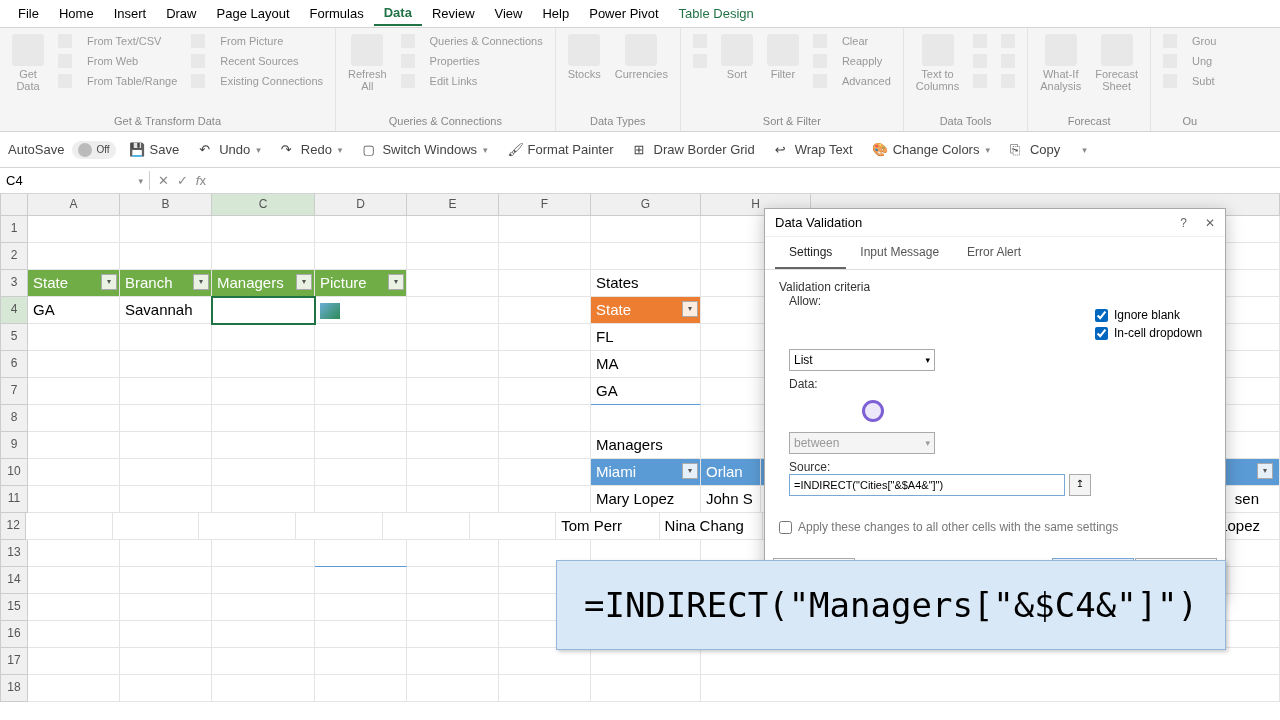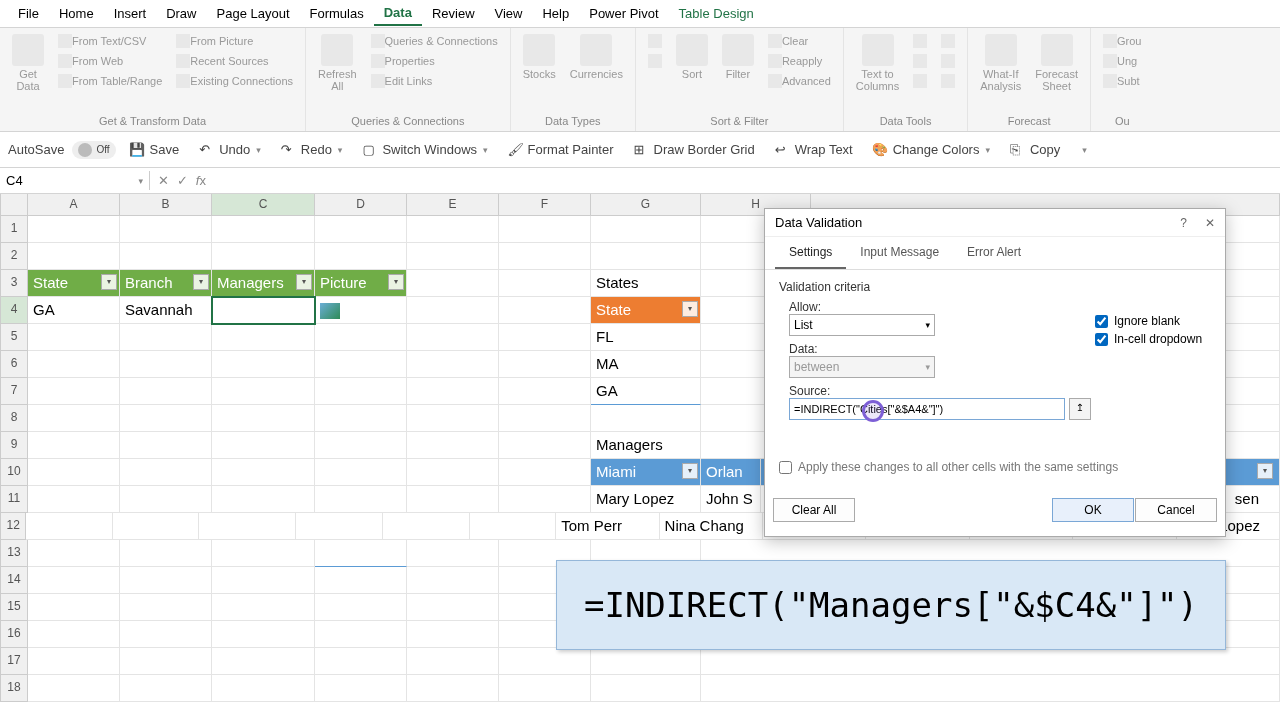--- a/index.html
+++ b/index.html
@@ -9,21 +9,21 @@
 .menubar span { padding: 4px 10px; cursor: pointer; }
 .menubar .active-tab { border-bottom: 2px solid #217346; color: #217346; font-weight: 600; }
 .menubar .contextual-tab { color: #217346; font-weight: 500; }
 
 .ribbon { display: flex; background: #f5f5f5; border-bottom: 1px solid #d4d4d4; height: 104px; font-size: 11px; color: #999; }
 .ribbon-group { display: flex; flex-direction: column; padding: 4px 8px; border-right: 1px solid #e4e4e4; }
 .ribbon-group .group-body { flex: 1; display: flex; gap: 6px; align-items: flex-start; }
 .ribbon-group .group-label { text-align: center; font-size: 11px; color: #888; padding-top: 2px; }
 .ribbon-btn-lg { display: flex; flex-direction: column; align-items: center; gap: 2px; padding: 2px 4px; }
 .ribbon-btn-lg .icon { width: 32px; height: 32px; background: #e8e8e8; border-radius: 3px; }
-.ribbon-btn-sm { display: flex; align-items: center; gap: 0; padding: 2px 4px; white-space: nowrap; }
+.ribbon-btn-sm { display: flex; align-items: center; gap: 15px; padding: 2px 4px; white-space: nowrap; }
 .ribbon-btn-sm .icon { width: 14px; height: 14px; background: #e8e8e8; }
 .ribbon-col { display: flex; flex-direction: column; gap: 2px; }
 
 .qat { display: flex; align-items: center; height: 36px; background: #fff; border-bottom: 1px solid #d4d4d4; padding: 0 8px; gap: 8px; font-size: 13px; color: #444; }
 .qat .toggle { display: inline-flex; align-items: center; background: #eee; border-radius: 10px; padding: 2px 6px; font-size: 10px; gap: 4px; }
 .qat .toggle-knob { width: 14px; height: 14px; background: #bbb; border-radius: 50%; }
 .qat-btn { display: flex; align-items: center; gap: 4px; padding: 2px 6px; }
 .qat-btn .icon { width: 16px; height: 16px; }
 .qat .dd::after { content: '▾'; font-size: 9px; margin-left: 2px; color: #888; }
 
@@ -53,21 +53,21 @@
 
 .dialog { position: absolute; left: 764px; top: 208px; width: 462px; background: #fff; border: 1px solid #aaa; box-shadow: 0 4px 16px rgba(0,0,0,0.25); font-size: 12px; }
 .dlg-title { display: flex; justify-content: space-between; align-items: center; padding: 6px 10px; border-bottom: 1px solid #eee; }
 .dlg-title-text { font-size: 13px; }
 .dlg-title-btns { display: flex; gap: 18px; color: #666; }
 .dlg-tabs { display: flex; border-bottom: 1px solid #ddd; padding: 0 10px; }
 .dlg-tab { padding: 8px 14px; font-size: 12px; color: #555; border-bottom: 2px solid transparent; }
 .dlg-tab.active { border-bottom: 2px solid #666; color: #222; font-weight: 500; }
 .dlg-body { padding: 10px 14px 16px; }
 .dlg-label { font-size: 12px; color: #333; }
-.dlg-select { width: 146px; height: 22px; border: 1px solid #aaa; padding: 2px 4px; font-size: 12px; background: #fff; display: flex; justify-content: space-between; align-items: center; }
+.dlg-select { width: 146px; height: 22px; border: 1px solid #aaa; padding: 2px 4px; font-size: 12px; background: #fff; display: flex; justify-content: space-between; align-items: center; margin-top: 41px; }
 .dlg-select.disabled { color: #999; background: #f4f4f4; }
 .dlg-input { width: 276px; height: 22px; border: 1px solid #7aa7d6; padding: 2px 4px; font-size: 11px; }
 .dlg-range-btn { width: 22px; height: 22px; border: 1px solid #aaa; background: #f4f4f4; text-align: center; line-height: 18px; font-size: 10px; }
 .dlg-check { display: flex; align-items: center; gap: 6px; }
 .dlg-check input { accent-color: #0067c0; }
 .dlg-footer { display: flex; justify-content: space-between; padding: 8px 8px 14px; align-items: center; }
 .dlg-btn { min-width: 82px; height: 24px; border: 1px solid #aaa; background: #fdfdfd; font-size: 12px; }
 .dlg-btn.primary { background: #e8f0fb; border-color: #7aa7d6; }
 
 .callout { position: absolute; left: 556px; top: 560px; width: 670px; height: 90px; background: #d9e8f6; border: 1px solid #95b7d9; box-shadow: 2px 2px 4px rgba(0,0,0,0.2); display: flex; align-items: center; justify-content: center; font-size: 34px; font-family: Consolas, monospace; }
@@ -575,21 +575,21 @@
       <span>?</span>
       <span>✕</span>
     </span>
   </div>
   <div class="dlg-tabs">
     <div class="dlg-tab active">Settings</div>
     <div class="dlg-tab">Input Message</div>
     <div class="dlg-tab">Error Alert</div>
   </div>
   <div class="dlg-body">
-    <div class="dlg-label" style="margin-bottom:6px">Validation criteria</div>
+    <div class="dlg-label" style="">Validation criteria</div>
     <div style="display:flex;gap:4px;align-items:flex-start">
       <div style="padding-left:10px">
         <div class="dlg-label">Allow:</div>
         <div class="dlg-select">
             <span>List</span>
             <span style="font-size:9px">▾</span>
           </div>
         <div class="dlg-label" style="margin-top:6px">Data:</div>
         <div class="dlg-select disabled">
             <span>between</span>
@@ -605,21 +605,21 @@
         <label class="dlg-check">
             <input type="checkbox" checked="" style="">
             <span>Ignore blank</span>
           </label>
         <label class="dlg-check" style="margin-top:4px">
             <input type="checkbox" checked="" style="">
             <span>In-cell dropdown</span>
           </label>
       </div>
     </div>
-    <label class="dlg-check" style="margin-top:40px">
+    <label class="dlg-check" style="margin-top:24px">
         <input type="checkbox" style="">
         <span style="color:#777">Apply these changes to all other cells with the same settings</span>
       </label>
   </div>
   <div class="dlg-footer">
     <button class="dlg-btn">Clear All</button>
     <div style="display:flex;gap:1px">
       <button class="dlg-btn primary">OK</button>
       <button class="dlg-btn">Cancel</button>
     </div>

